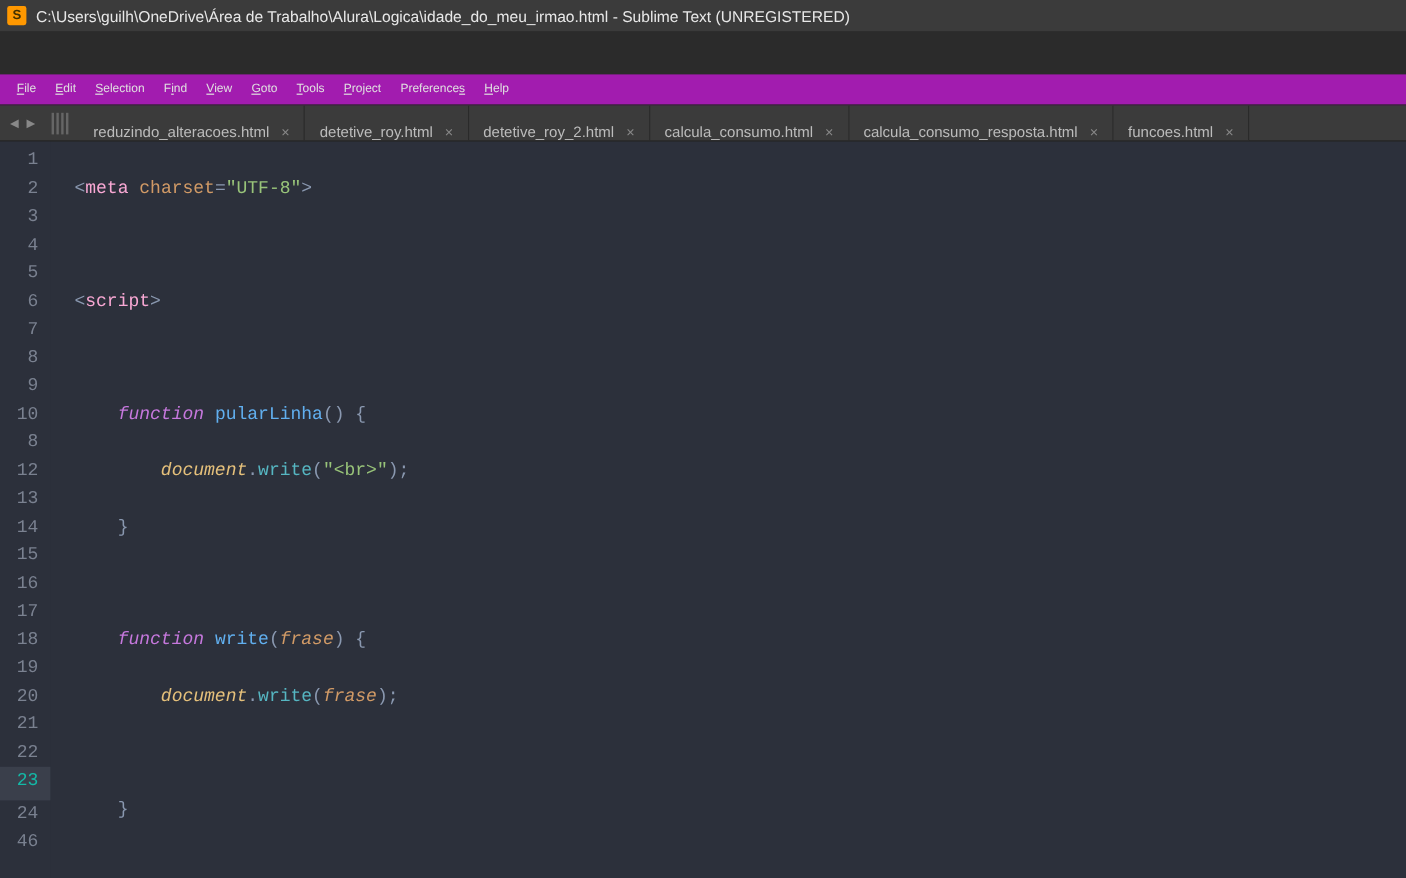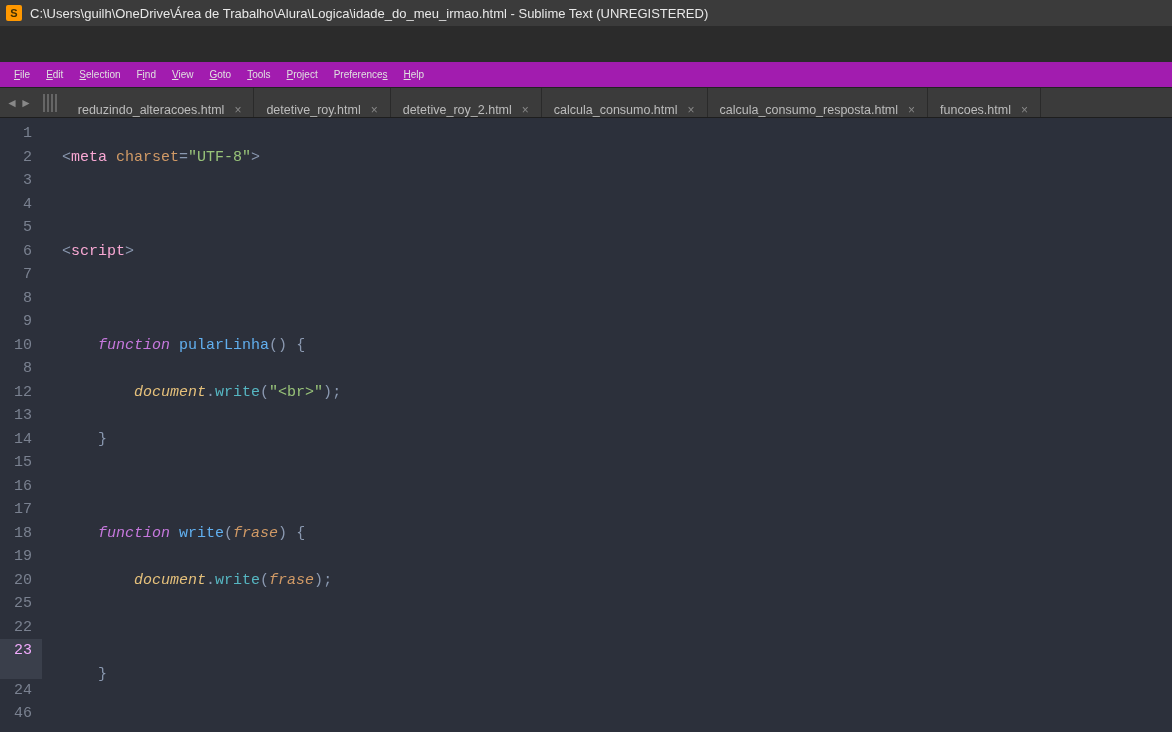--- a/index.html
+++ b/index.html
@@ -87,21 +87,21 @@
     background:#2c303b;
     color:#7a8190;
     text-align:right;
     padding: 4px 10px 4px 14px;
     font-family: Consolas, "Courier New", monospace;
     font-size:15px;
     line-height:23.5px;
     user-select:none;
   }
   .gutter .ln { display:block; }
-  .gutter .ln.hl { background:#3a3f4b; color:#f0abfc; margin:0 -10px 0 -14px; padding:0 10px 16px 14px;}
+  .gutter .ln.hl { background:#3a3f4b; color:#14b8a6; margin:0 -10px 0 -14px; padding:0 10px 4px 14px;}
   .code {
     flex:1;
     padding: 4px 0 4px 20px;
     font-family: Consolas, "Courier New", monospace;
     font-size:15px;
     line-height:23.5px;
     white-space:pre;
     color:#c8ccd4;
     position:relative;
   }
@@ -192,21 +192,21 @@
     <span class="ln">8</span>
     <span class="ln">12</span>
     <span class="ln">13</span>
     <span class="ln">14</span>
     <span class="ln">15</span>
     <span class="ln">16</span>
     <span class="ln">17</span>
     <span class="ln">18</span>
     <span class="ln">19</span>
     <span class="ln">20</span>
-    <span class="ln">25</span>
+    <span class="ln">21</span>
     <span class="ln">22</span>
     <span class="ln hl">23</span>
     <span class="ln">24</span>
     <span class="ln">46</span>
   </div>
 
   <div class="code">
 <span class="line"><span class="tagang">&lt;</span><span class="tagname">meta</span> <span class="attr">charset</span><span class="punct">=</span><span class="str">"UTF-8"</span><span class="tagang">&gt;</span></span>
 <span class="line"> </span>
 <span class="line"><span class="tagang">&lt;</span><span class="tagname">script</span><span class="tagang">&gt;</span></span>

